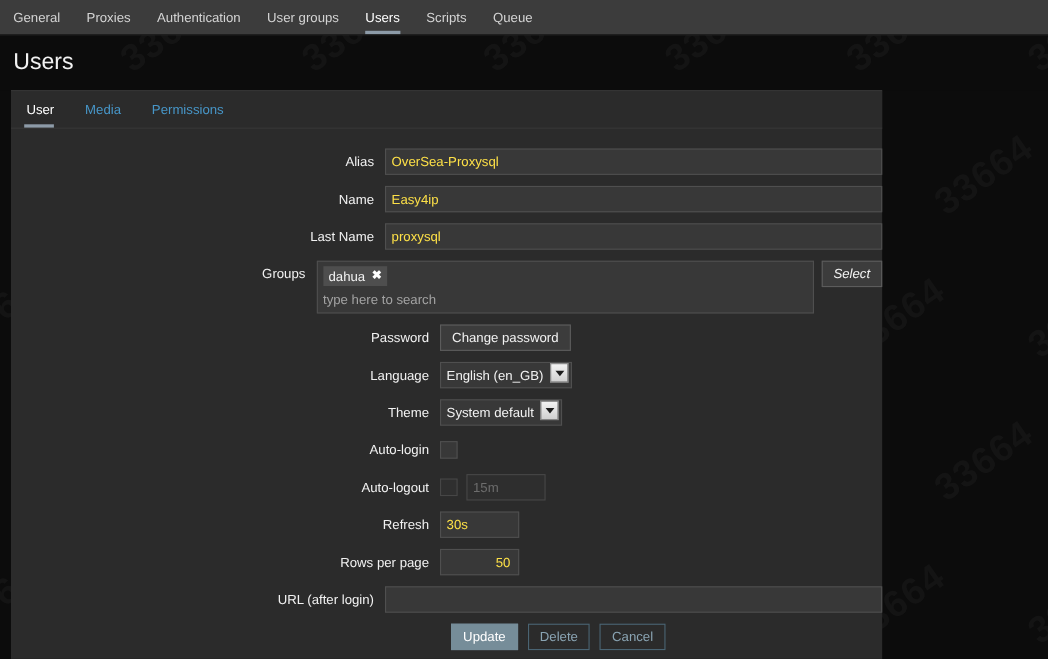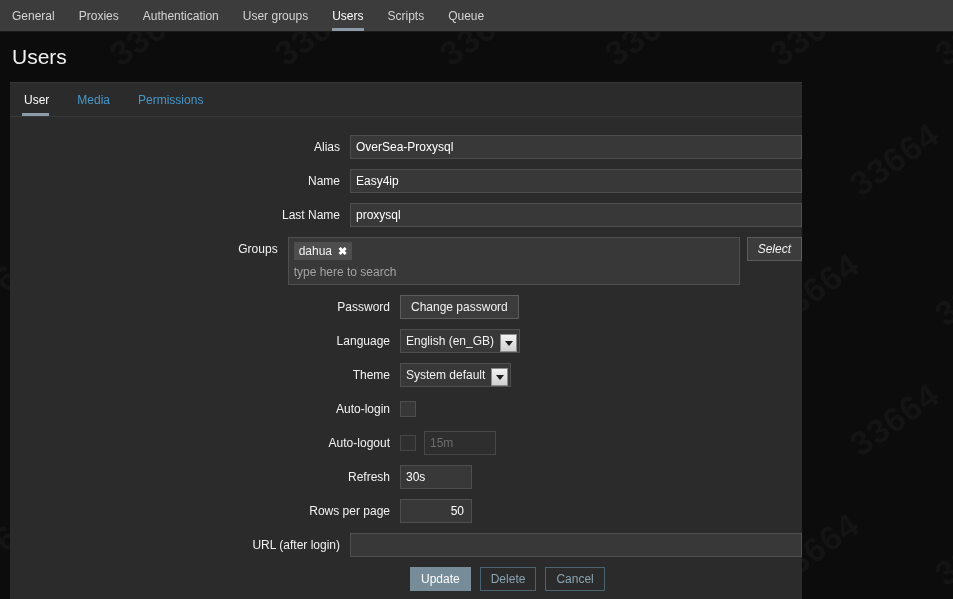--- a/index.html
+++ b/index.html
@@ -137,21 +137,21 @@
     color: #f2f2f2;
     line-height: 24px;
     white-space: nowrap;
   }
   .field { display: flex; align-items: flex-start; }
 
   .input {
     height: 24px;
     background: #383838;
     border: 1px solid #4f4f4f;
-    color: #ffffff;
+    color: #fde047;
     font-family: "Liberation Sans", sans-serif;
     font-size: 12px;
     padding: 0 5px;
     line-height: 22px;
     outline: none;
   }
   .input.wide { width: 452px; }
   .input.small { width: 72px; }
   .input.num { width: 72px; text-align: right; padding-right: 7px; }
   .input.disabled {
@@ -214,21 +214,21 @@
   }
   .btn-secondary {
     background: transparent;
     border: 1px solid #4a6473;
     color: #8aa4b3;
   }
 
   
   .select-wrap {
     display: inline-flex;
-    align-items: flex-end;
+    align-items: flex-start;
     height: 24px;
     background: #383838;
     border: 1px solid #4f4f4f;
     padding-left: 5px;
   }
   .select-text {
     font-size: 12px;
     color: #f2f2f2;
     line-height: 22px;
     padding-right: 6px;

